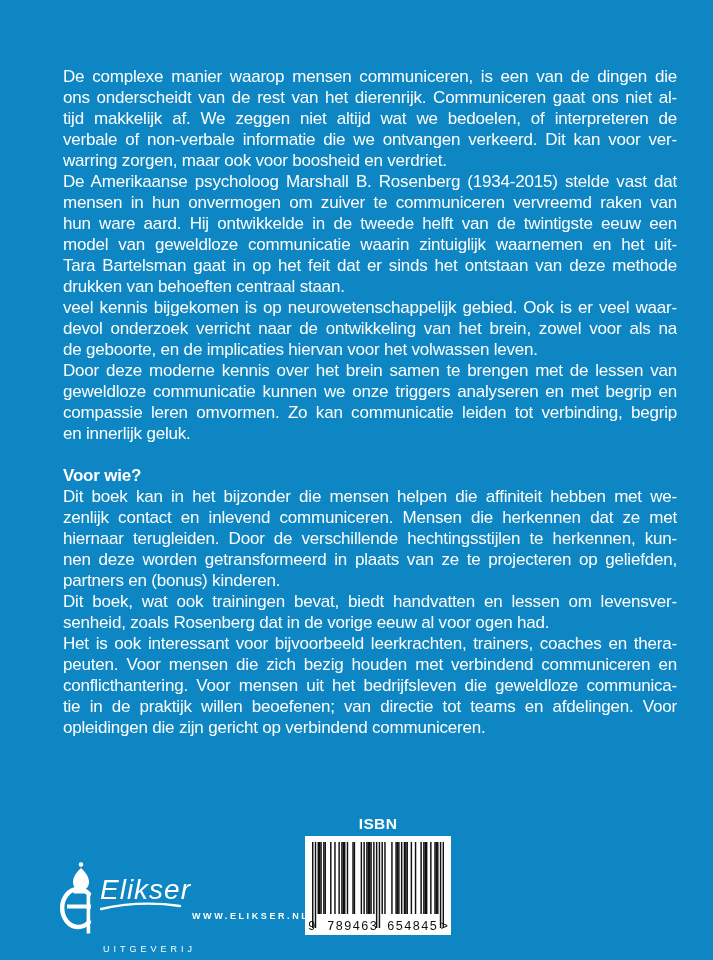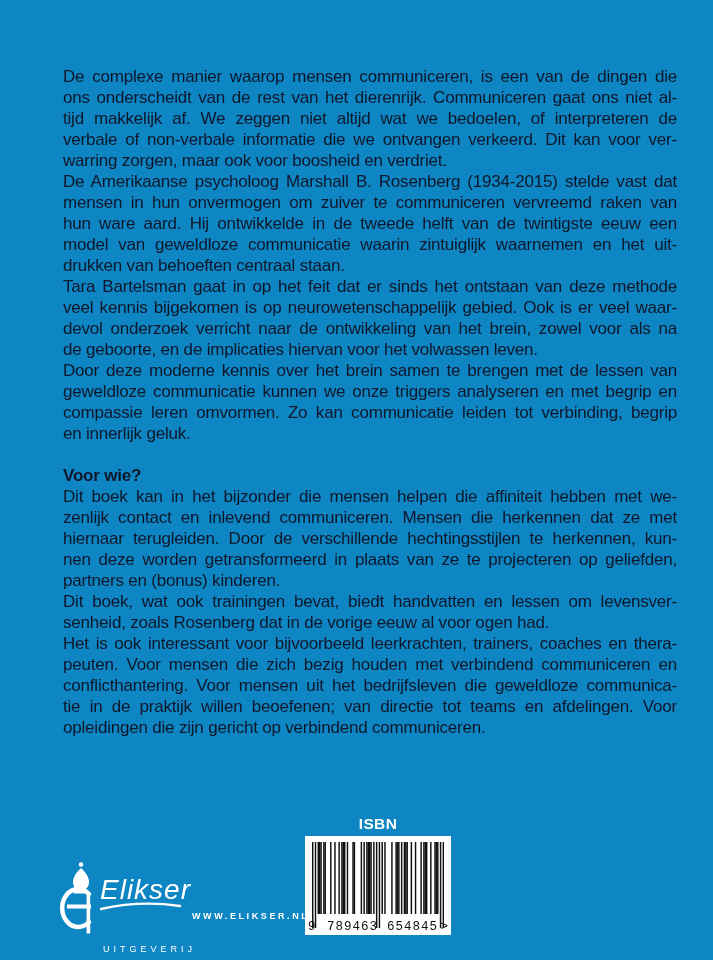--- a/index.html
+++ b/index.html
@@ -17,21 +17,21 @@
     position: absolute;
     left: 63px;
     top: 66px;
     width: 614px;
   }
   .line {
     font-size: 17px;
     line-height: 21px;
     height: 21px;
     letter-spacing: -0.2px;
-    color: #0f172a;
+    color: #ffffff;
     text-align: justify;
     text-align-last: justify;
     white-space: nowrap;
     overflow: hidden;
   }
   .line.last {
     text-align: center;
     text-align-last: left;
   }
   .line.heading {
@@ -128,22 +128,22 @@
   <div class="body-text">
       <div class="line">De complexe manier waarop mensen communiceren, is een van de dingen die</div>
       <div class="line">ons onderscheidt van de rest van het dierenrijk. Communiceren gaat ons niet al-</div>
       <div class="line">tijd makkelijk af. We zeggen niet altijd wat we bedoelen, of interpreteren de</div>
       <div class="line">verbale of non-verbale informatie die we ontvangen verkeerd. Dit kan voor ver-</div>
       <div class="line last">warring zorgen, maar ook voor boosheid en verdriet.</div>
       <div class="line">De Amerikaanse psycholoog Marshall B. Rosenberg (1934-2015) stelde vast dat</div>
       <div class="line">mensen in hun onvermogen om zuiver te communiceren vervreemd raken van</div>
       <div class="line">hun ware aard. Hij ontwikkelde in de tweede helft van de twintigste eeuw een</div>
       <div class="line">model van geweldloze communicatie waarin zintuiglijk waarnemen en het uit-</div>
+      <div class="line">Tara Bartelsman gaat in op het feit dat er sinds het ontstaan van deze methode</div>
       <div class="line last">drukken van behoeften centraal staan.</div>
-      <div class="line">Tara Bartelsman gaat in op het feit dat er sinds het ontstaan van deze methode</div>
       <div class="line">veel kennis bijgekomen is op neurowetenschappelijk gebied. Ook is er veel waar-</div>
       <div class="line">devol onderzoek verricht naar de ontwikkeling van het brein, zowel voor als na</div>
       <div class="line last">de geboorte, en de implicaties hiervan voor het volwassen leven.</div>
       <div class="line">Door deze moderne kennis over het brein samen te brengen met de lessen van</div>
       <div class="line">geweldloze communicatie kunnen we onze triggers analyseren en met begrip en</div>
       <div class="line">compassie leren omvormen. Zo kan communicatie leiden tot verbinding, begrip</div>
       <div class="line last">en innerlijk geluk.</div>
       <div class="spacer"></div>
       <div class="line heading">Voor wie?</div>
       <div class="line">Dit boek kan in het bijzonder die mensen helpen die affiniteit hebben met we-</div>

